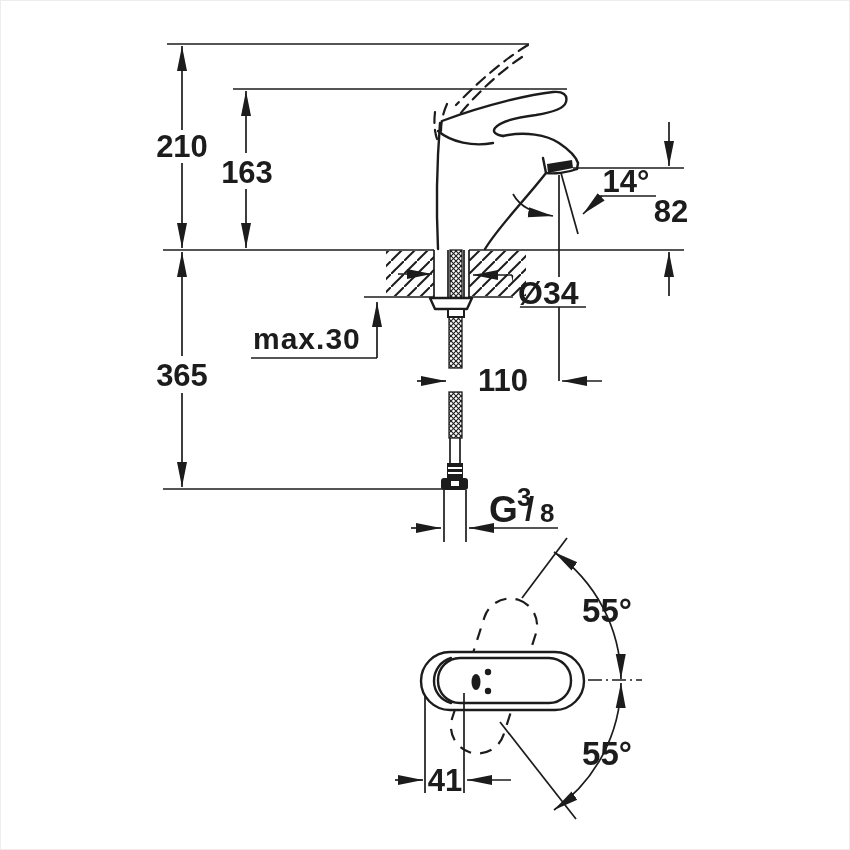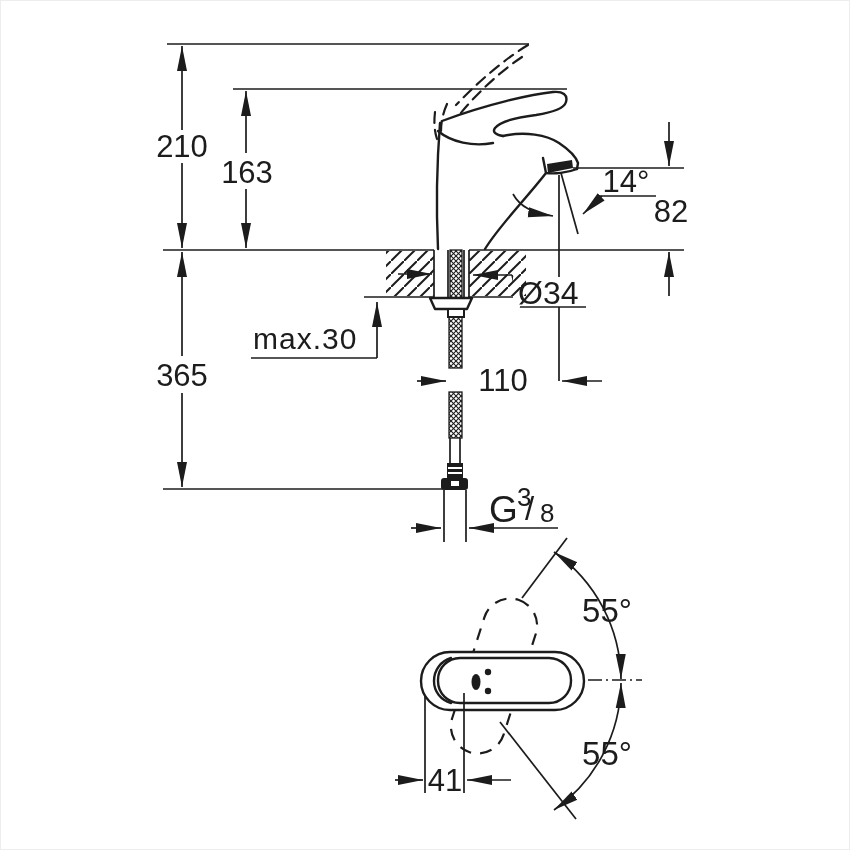--- a/index.html
+++ b/index.html
@@ -1,19 +1,20 @@
 <!DOCTYPE html>
 <html><head>
 <meta charset="utf-8">
 <style>
   html,body{margin:0;padding:0;background:#fff;}
   .canvas{
     position:relative;width:850px;height:850px;background:#ffffff;
     box-sizing:border-box;border:1px solid #ededed;overflow:hidden;
     font-family:"Liberation Sans",sans-serif;
+    font-weight:bold;
   }
   svg text{
     font-family:"Liberation Sans",sans-serif;
     fill:#1c1c1c;
   }
   .ln{stroke:#1c1c1c;fill:none;stroke-width:1.7;}
   .obj{stroke:#1c1c1c;fill:none;stroke-width:2.4;stroke-linecap:round;stroke-linejoin:round;}
   .objw{stroke:#1c1c1c;fill:#ffffff;stroke-width:2.4;stroke-linejoin:round;}
   .dash{stroke:#1c1c1c;fill:none;stroke-width:2.2;stroke-dasharray:11 7;stroke-linecap:round;}
   .blk{fill:#1c1c1c;stroke:none;}

